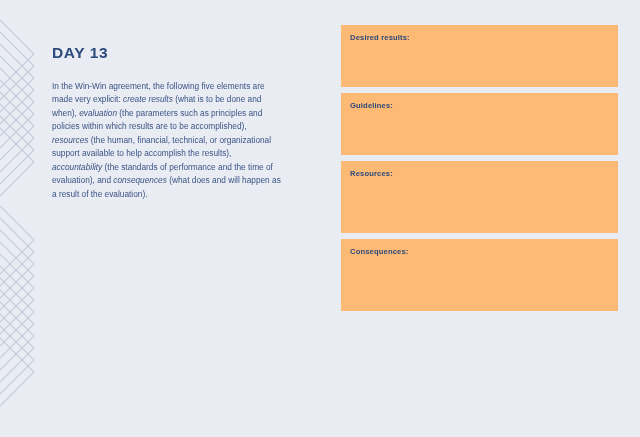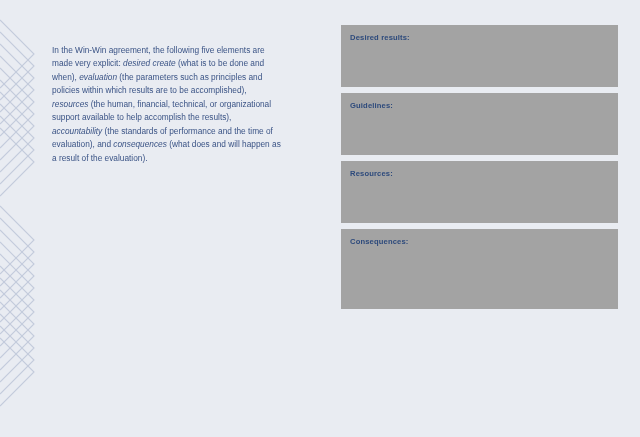--- a/index.html
+++ b/index.html
@@ -56,36 +56,36 @@
   }
 
   
   .right-col {
     position: absolute;
     left: 341px;
     top: 25px;
     width: 277px;
   }
   .field {
-    background: #a3a3a3;
+    background: #fdba74;
     margin-bottom: 6px;
     padding: 8px 9px 0 9px;
     box-sizing: border-box;
   }
   .field-label {
     font-size: 7.6px;
     font-weight: bold;
     color: #2d4a7c;
     letter-spacing: 0.15px;
   }
   .field-1 { height: 62px; }
   .field-2 { height: 62px; }
-  .field-3 { height: 62px; }
+  .field-3 { height: 72px; }
   .field-4 { height: 62px; }
-  .field-5 { height: 80px; }
+  .field-5 { height: 72px; }
 </style>
 </head>
 <body>
 
 <div id="page">
 
   <div class="edge-pattern">
     <svg width="40" height="437" viewBox="0 0 40 437" xmlns="http://www.w3.org/2000/svg">
       <g stroke="#c3cbdc" stroke-width="1.1" fill="none">
         <path d="M0,20 L34,54 L0,88"></path>
@@ -109,23 +109,24 @@
         <path d="M0,290 L34,324 L0,358"></path>
         <path d="M0,302 L34,336 L0,370"></path>
         <path d="M0,314 L34,348 L0,382"></path>
         <path d="M0,326 L34,360 L0,394"></path>
         <path d="M0,338 L34,372 L0,406"></path>
       </g>
     </svg>
   </div>
 
   <div class="left-col">
+    <h1 class="day-title">DAY 13</h1>
     <p class="body-text">
       In the Win-Win agreement, the following five elements
-      are made very explicit: <em>desired create</em> (what is to be
+      are made very explicit: <em>create results</em> (what is to be
       done and when), <em>evaluation</em> (the parameters such
       as principles and policies within which results are to
       be accomplished), <em>resources</em> (the human, financial,
       technical, or organizational support available to help
       accomplish the results), <em>accountability</em> (the standards
       of performance and the time of evaluation), and
       <em>consequences</em> (what does and will happen as a result of
       the evaluation).
     </p>
   </div>

